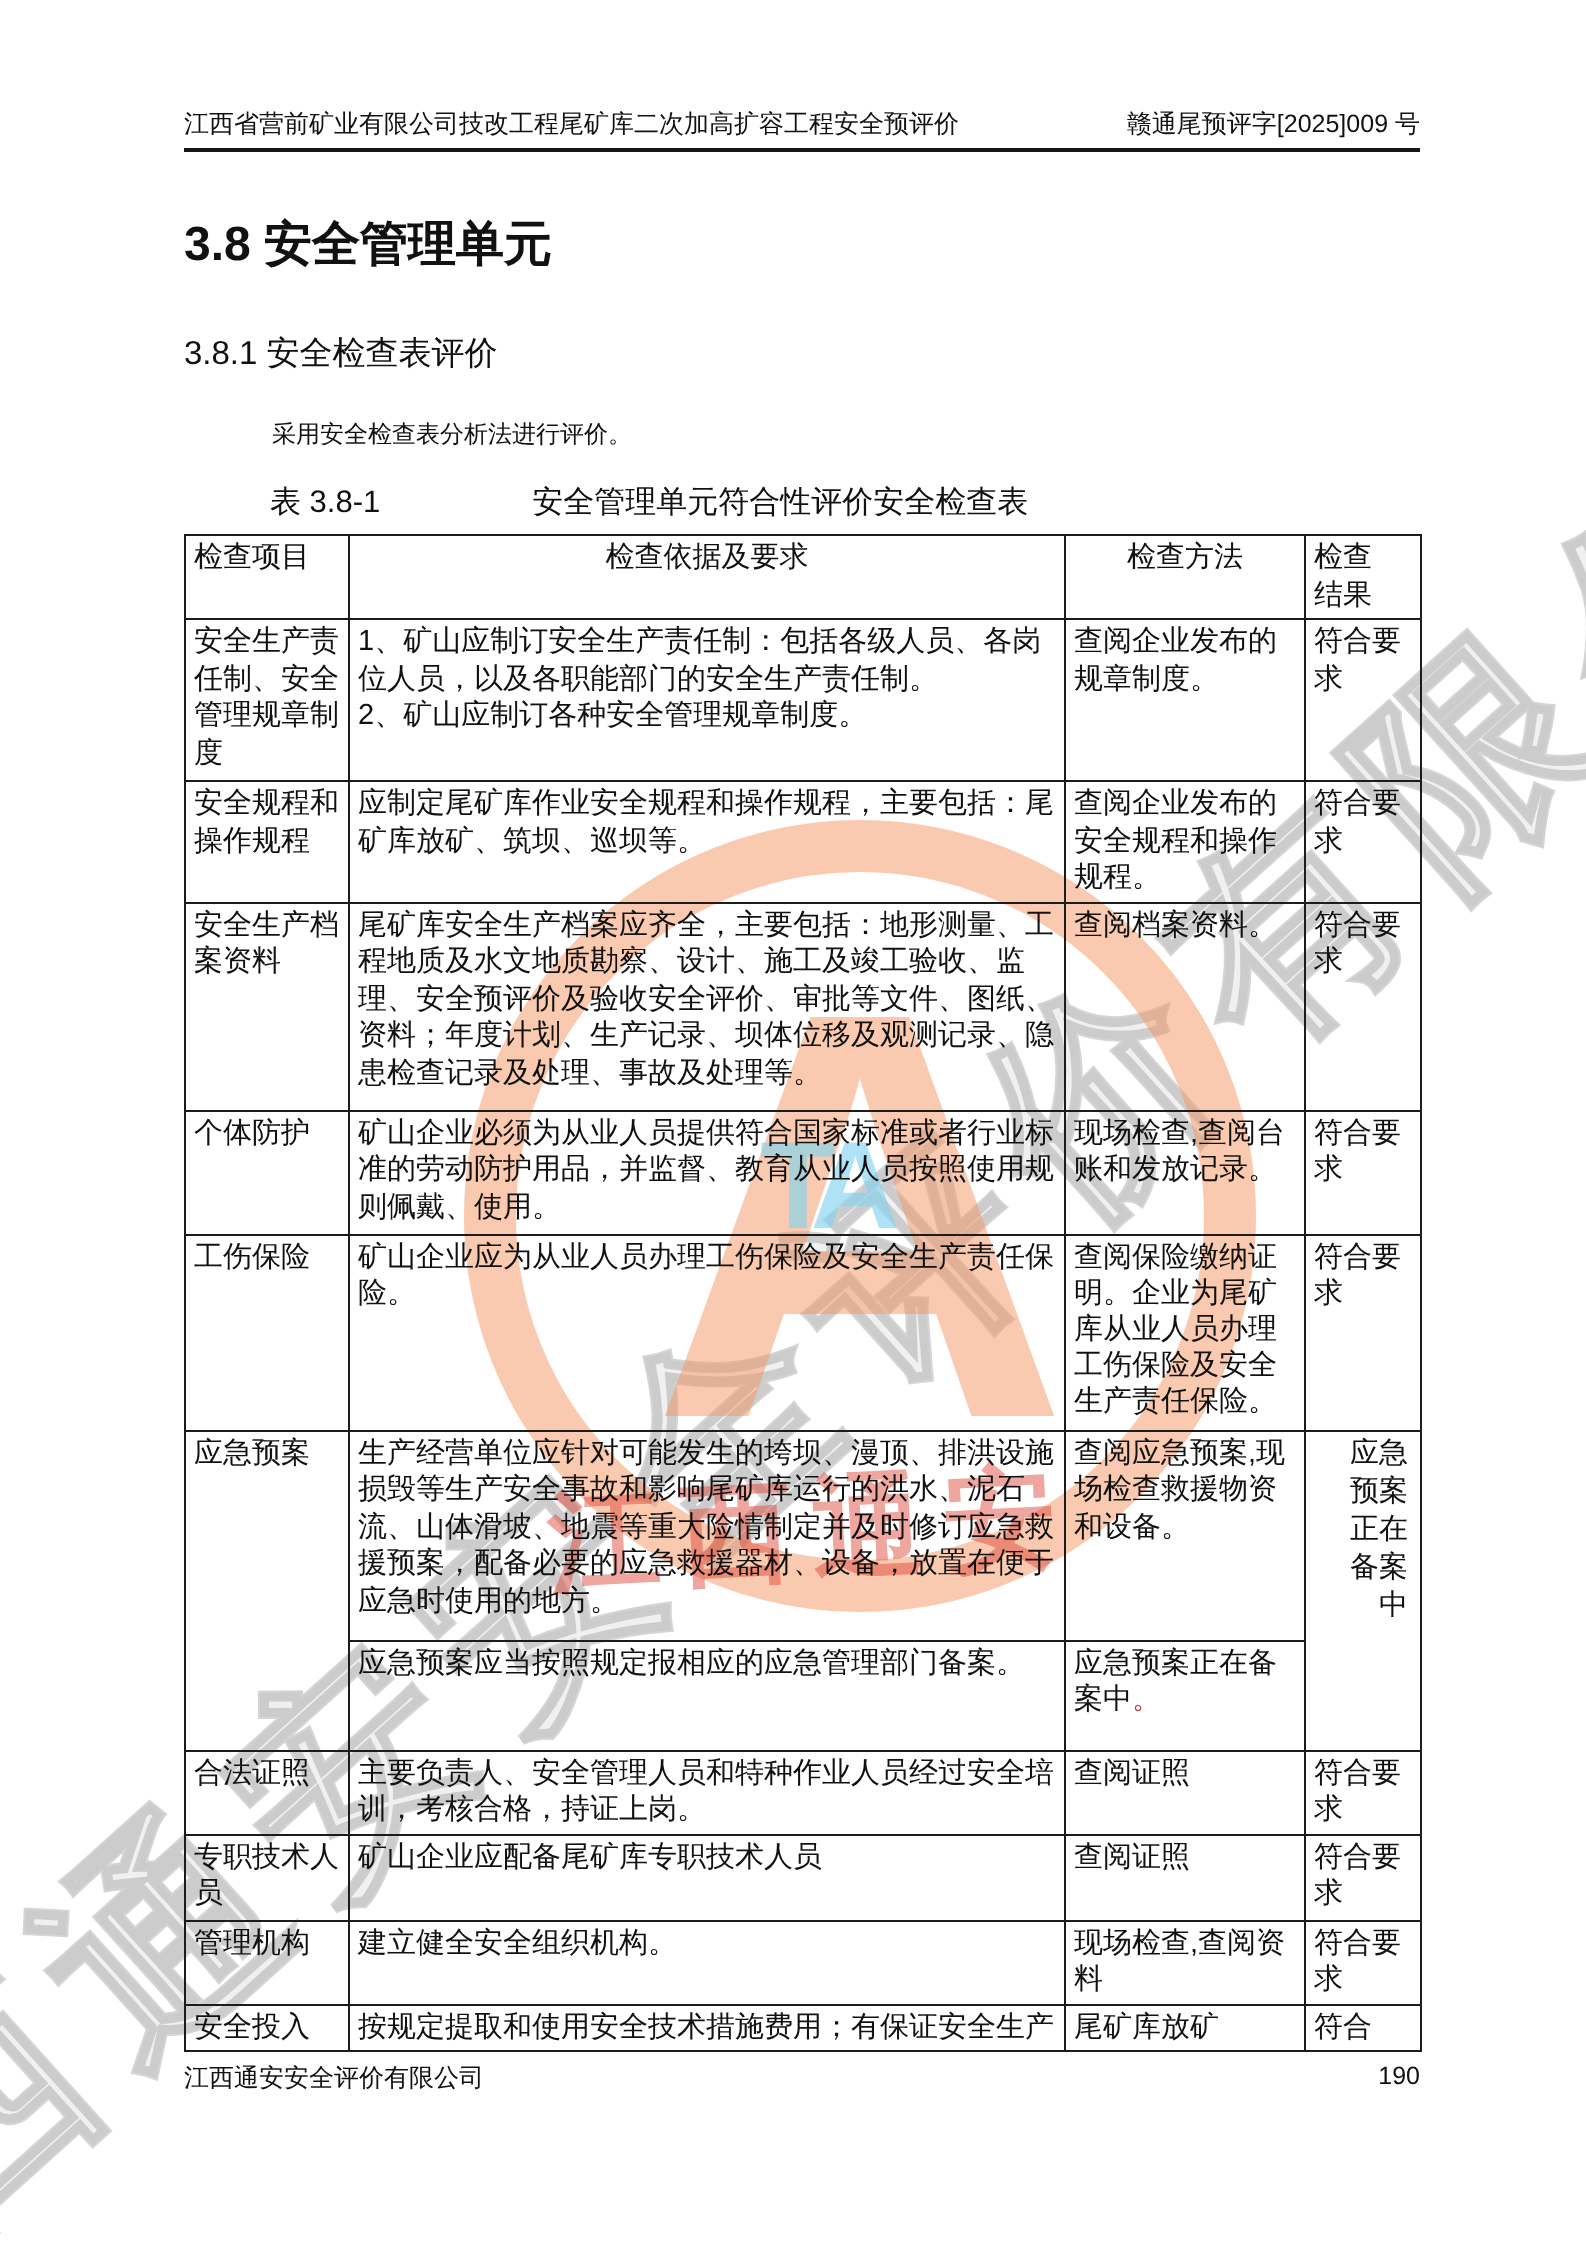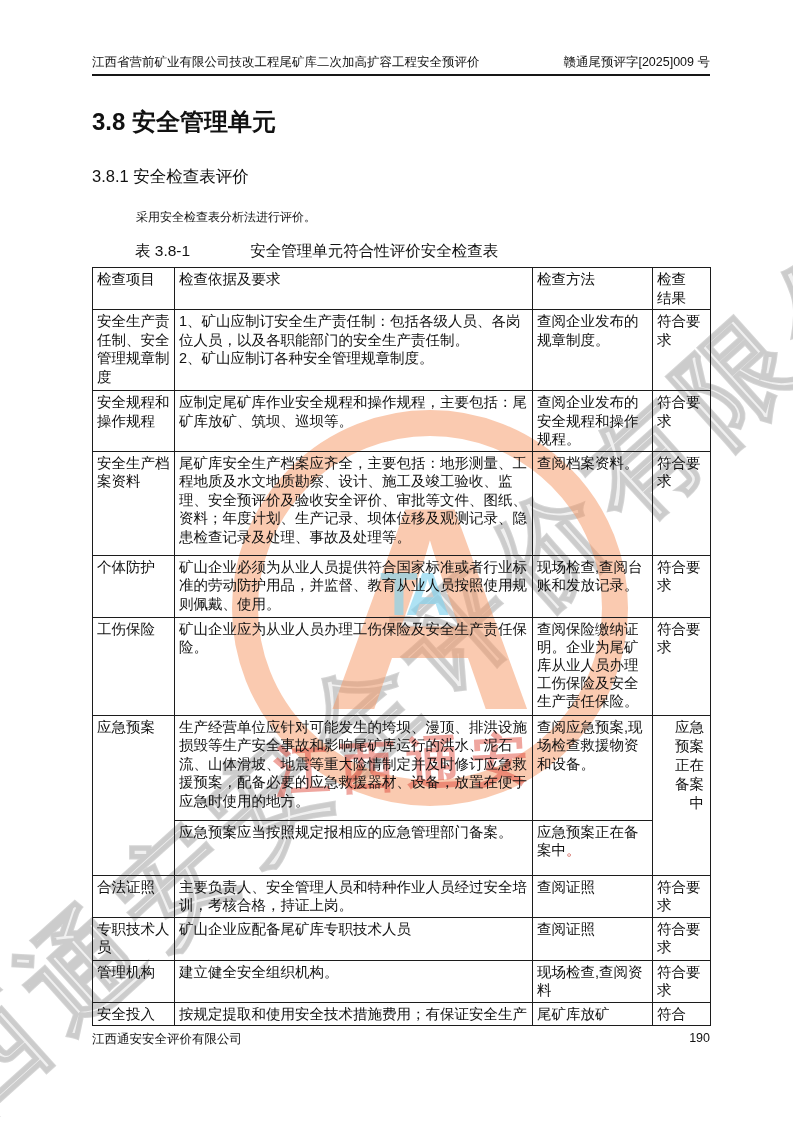--- a/index.html
+++ b/index.html
@@ -41,37 +41,37 @@
   .header-row{position:absolute;left:92px;right:83px;top:54px;display:flex;
     justify-content:space-between;font-size:12.5px;}
   .header-rule{position:absolute;left:92px;right:83px;top:74px;border-top:2px solid #161616;}
   .footer-row{position:absolute;left:92px;right:83px;top:1031px;display:flex;
     justify-content:space-between;font-size:12.5px;}
 
   
   .h1{position:absolute;left:92px;top:106px;font-size:24px;font-weight:bold;}
   .h2{position:absolute;left:92px;top:166px;font-size:16.5px;font-weight:normal;}
   .intro{position:absolute;left:136px;top:209px;font-size:12px;}
-  .caption{position:absolute;left:135px;top:241px;font-size:15.5px;display:flex;gap:60px;}
+  .caption{position:absolute;left:135px;top:241px;font-size:15.5px;display:flex;gap:76px;}
 
   
   table.checktable{
     position:absolute;left:92px;top:267px;width:618px;border-collapse:collapse;
     table-layout:fixed;font-size:14.5px;line-height:18.5px;
   }
   .checktable col.c1{width:82px;}
   .checktable col.c2{width:358px;}
   .checktable col.c3{width:120px;}
   .checktable col.c4{width:58px;}
   .checktable th,.checktable td{
     border:1.5px solid #1c1c1c;padding:2px 4px;vertical-align:top;
     font-weight:normal;text-align:left;overflow:hidden;box-sizing:border-box;
   }
   .checktable th{height:41px;}
-  .checktable th.ctr{}
+  .checktable th.ctr{text-align:center;}
   .pre{white-space:pre-line;}
   .vm{vertical-align:middle;}
   .vb{vertical-align:bottom;}
   .red{color:#c23328;}
   .vres div{display:flex;justify-content:flex-end;line-height:19px;padding:0 2px;}
 </style>
 </head>
 <body>
 
 <div class="page">

